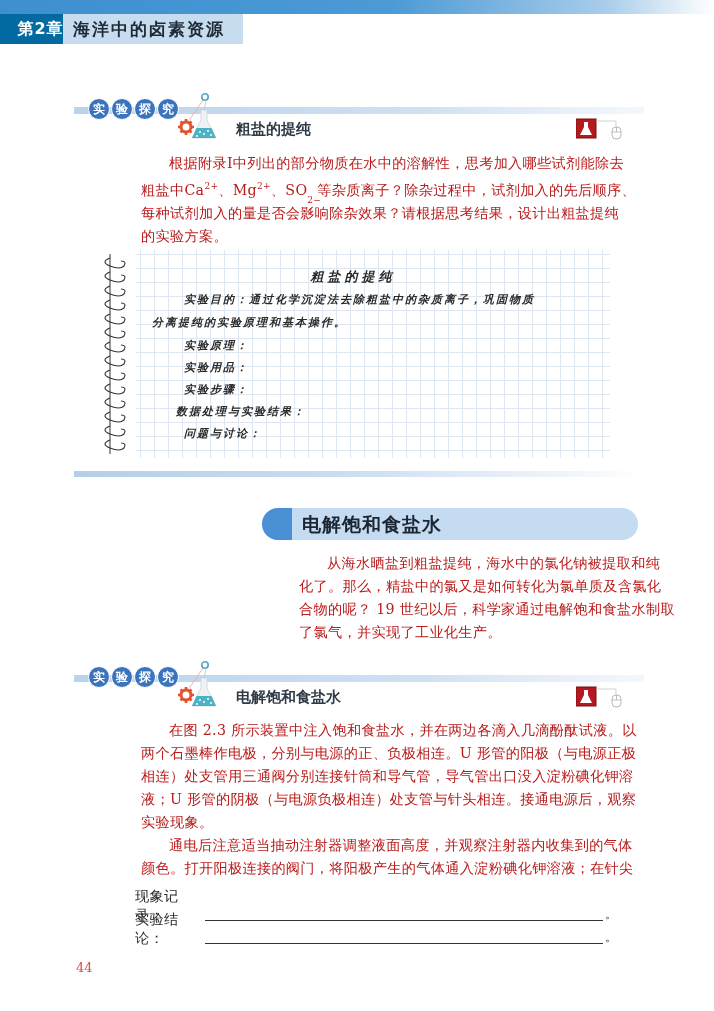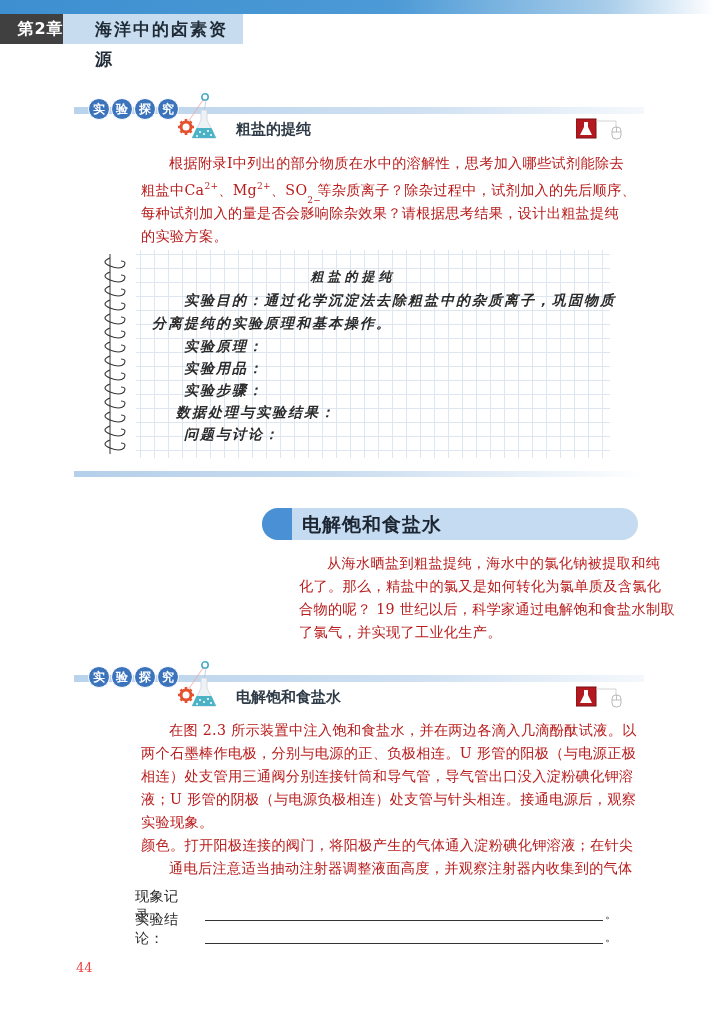--- a/index.html
+++ b/index.html
@@ -6,29 +6,29 @@
   html, body { width: 714px; height: 1011px; background: #ffffff; overflow: hidden; }
   body { position: relative; font-family: "DejaVu Serif", "Liberation Serif", serif; color: #2a2a2a; }
 
   
   .top-band {
     position: absolute; left: 0; top: 0; width: 714px; height: 14px;
     background: linear-gradient(90deg, #3d8fd0 0%, #4c9ad6 55%, #a9cdea 85%, #ffffff 100%);
   }
   .chapter-tag {
     position: absolute; left: 0; top: 14px; width: 81px; height: 30px;
-    background: #404040; color: #ffffff;
+    background: #0369a1; color: #ffffff;
     font-family: "DejaVu Sans", "Liberation Sans", sans-serif; font-weight: bold;
     font-size: 16px; line-height: 30px; text-align: center; letter-spacing: 1px;
   }
   .chapter-title {
     position: absolute; left: 63px; top: 14px; width: 180px; height: 30px;
     background: #c7dcef; color: #1f2a36;
     font-family: "DejaVu Sans", "Liberation Sans", sans-serif; font-weight: bold;
-    font-size: 17px; line-height: 30px; padding-left: 32px; letter-spacing: 2px;
+    font-size: 17px; line-height: 30px; padding-left: 10px; letter-spacing: 2px;
   }
 
   
   .exp-header { position: absolute; left: 74px; width: 570px; height: 50px; }
   .exp-header .bar {
     position: absolute; left: 0; top: 15px; width: 570px; height: 7px;
     background: linear-gradient(90deg, #b9d3ec 0%, #cfe0f2 60%, #f4f8fc 100%);
   }
   .exp-header .badges { position: absolute; left: 14px; top: 6px; display: flex; gap: 1px; }
   .exp-header .badge {
@@ -63,21 +63,21 @@
     background-color: #ffffff;
     background-image:
       linear-gradient(#dde7f2 1px, transparent 1px),
       linear-gradient(90deg, #dde7f2 1px, transparent 1px);
     background-size: 14px 14px;
     background-position: 16px 4px;
   }
   .notebook .spiral { position: absolute; left: 0; top: 0; width: 40px; height: 208px; background: #ffffff; }
   .notebook .nb-line {
     position: absolute; font-family: "DejaVu Serif", "Liberation Serif", serif;
-    font-weight: bold; font-style: italic; font-size: 14px; color: #2a2a2a; letter-spacing: 2px;
+    font-weight: bold; font-style: italic; font-size: 11px; color: #2a2a2a; letter-spacing: 2px;
     white-space: nowrap;
     text-align: center;
   }
   .notebook .nb-title { left: 0; width: 514px; text-align: center; top: 18px; font-size: 13px; letter-spacing: 4px; }
 
   .divider {
     position: absolute; left: 74px; top: 471px; width: 570px; height: 6px;
     background: linear-gradient(90deg, #b4cfea 0%, #c9dcf0 45%, #eef4fa 85%, #ffffff 100%);
   }
 
@@ -270,22 +270,22 @@
 
 <div class="para" style="left:104px; top:719px; width:510px;">
   <div><span class="indent"></span><span>在图 2.3 所示装置中注入饱和食盐水，并在两边各滴入几滴酚酞试液。以</span></div>
   <div>两个石墨棒作电极，分别与电源的正、负极相连。U 形管的阳极（与电源正极</div>
   <div>相连）处支管用三通阀分别连接针筒和导气管，导气管出口没入淀粉碘化钾溶</div>
   <div>液；U 形管的阴极（与电源负极相连）处支管与针头相连。接通电源后，观察</div>
   <div>实验现象。</div>
 </div>
 
 <div class="para" style="left:104px; top:834px; width:510px;">
+  <div><span class="indent"></span><span>通电后注意适当抽动注射器调整液面高度，并观察注射器内收集到的气体</span></div>
   <div>颜色。打开阳极连接的阀门，将阳极产生的气体通入淀粉碘化钾溶液；在针尖</div>
-  <div><span class="indent"></span><span>通电后注意适当抽动注射器调整液面高度，并观察注射器内收集到的气体</span></div>
 </div>
 
 <div class="answer-row" style="top:903px;">
   <span class="lbl">现象记录：</span>
   <span class="line"></span>
   <span class="end">。</span>
 </div>
 <div class="answer-row" style="top:926px;">
   <span class="lbl">实验结论：</span>
   <span class="line"></span>

